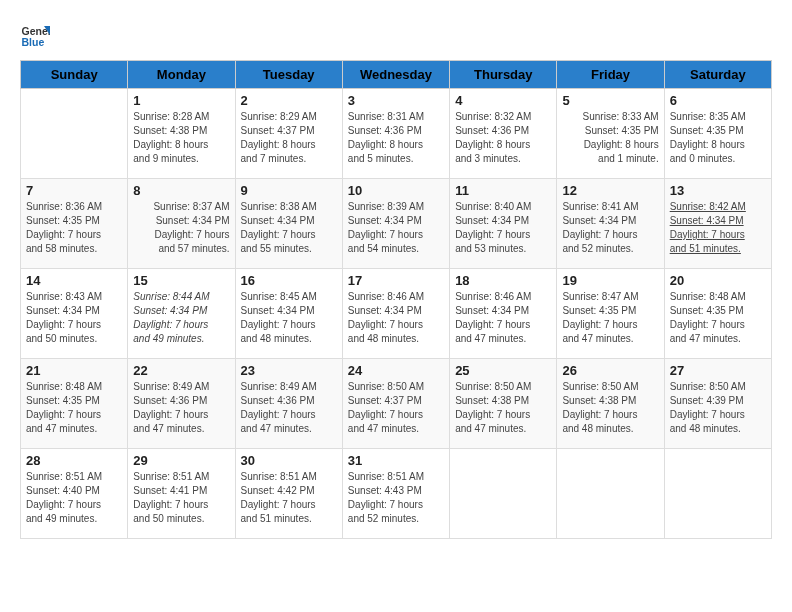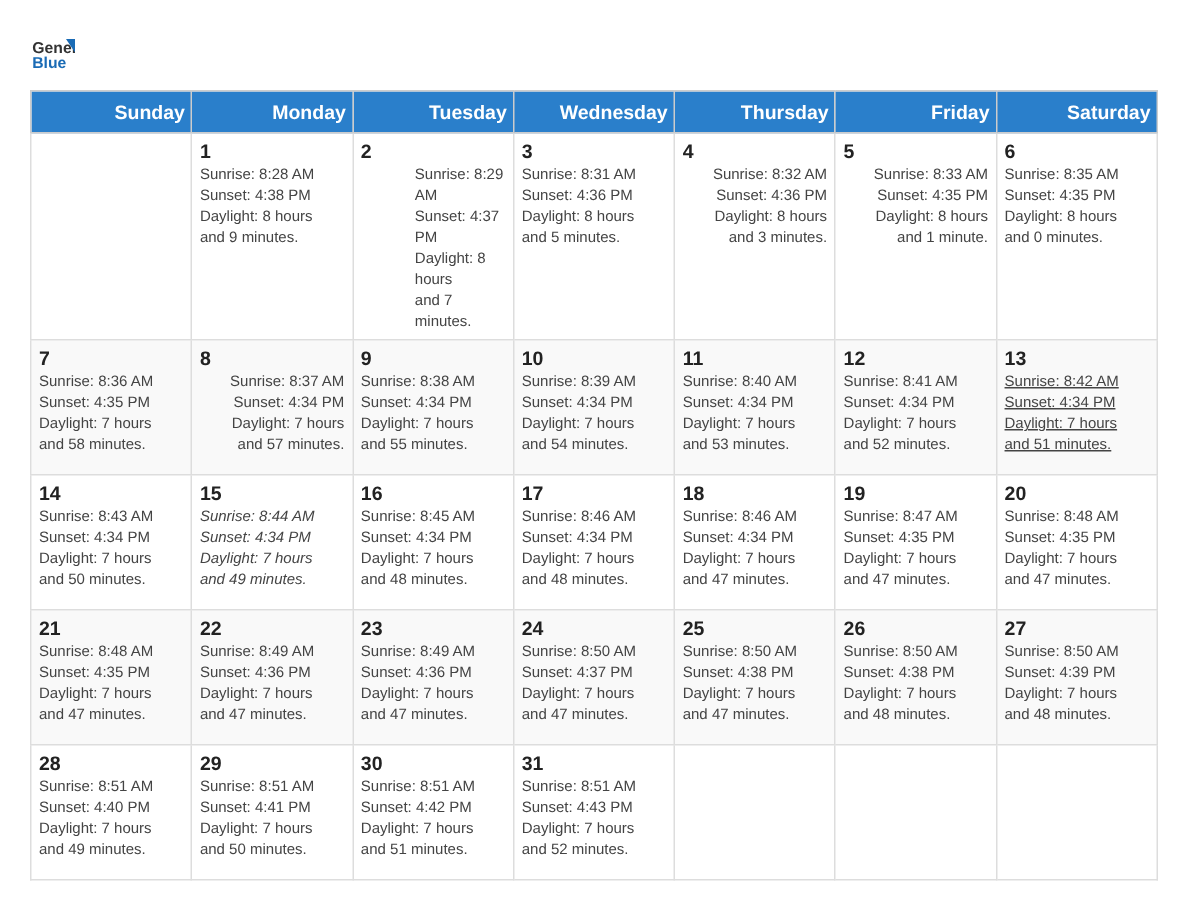--- a/index.html
+++ b/index.html
@@ -36,25 +36,25 @@
     .calendar-subtitle {
       font-size: 15px;
       color: #555;
     }
     table {
       width: 100%;
       border-collapse: collapse;
     }
     thead tr th {
       background-color: #2a7fcb;
-      color: #ffffff;
+      color: #000000;
       font-size: 13px;
       font-weight: bold;
       padding: 6px 4px;
-      text-align: right;
+      text-align: center;
       border: 1px solid #ccc;
     }
     tbody tr td {
       width: 107px;
       height: 90px;
       vertical-align: top;
       border: 1px solid #ddd;
       padding: 4px 5px;
       font-size: 10.5px;
       color: #333;
@@ -113,35 +113,35 @@
         <td class="empty-cell"></td>
         <td>
           <span class="day-number">1</span>
           <div class="day-info" style="white-space: pre-line;">Sunrise: 8:28 AM
 Sunset: 4:38 PM
 Daylight: 8 hours
 and 9 minutes.</div>
         </td>
         <td>
           <span class="day-number">2</span>
-          <div class="day-info" style="white-space: pre-line; margin-left: 36px;">Sunrise: 8:29 AM
+          <div class="day-info" style="white-space: pre-line;">Sunrise: 8:29 AM
 Sunset: 4:37 PM
 Daylight: 8 hours
 and 7 minutes.</div>
         </td>
         <td>
           <span class="day-number">3</span>
           <div class="day-info" style="white-space: pre-line;">Sunrise: 8:31 AM
 Sunset: 4:36 PM
 Daylight: 8 hours
 and 5 minutes.</div>
         </td>
         <td>
           <span class="day-number">4</span>
-          <div class="day-info" style="white-space: pre-line; text-align: right;">Sunrise: 8:32 AM
+          <div class="day-info" style="white-space: pre-line;">Sunrise: 8:32 AM
 Sunset: 4:36 PM
 Daylight: 8 hours
 and 3 minutes.</div>
         </td>
         <td>
           <span class="day-number">5</span>
           <div class="day-info" style="white-space: pre-line; text-align: right;">Sunrise: 8:33 AM
 Sunset: 4:35 PM
 Daylight: 8 hours
 and 1 minute.</div>

